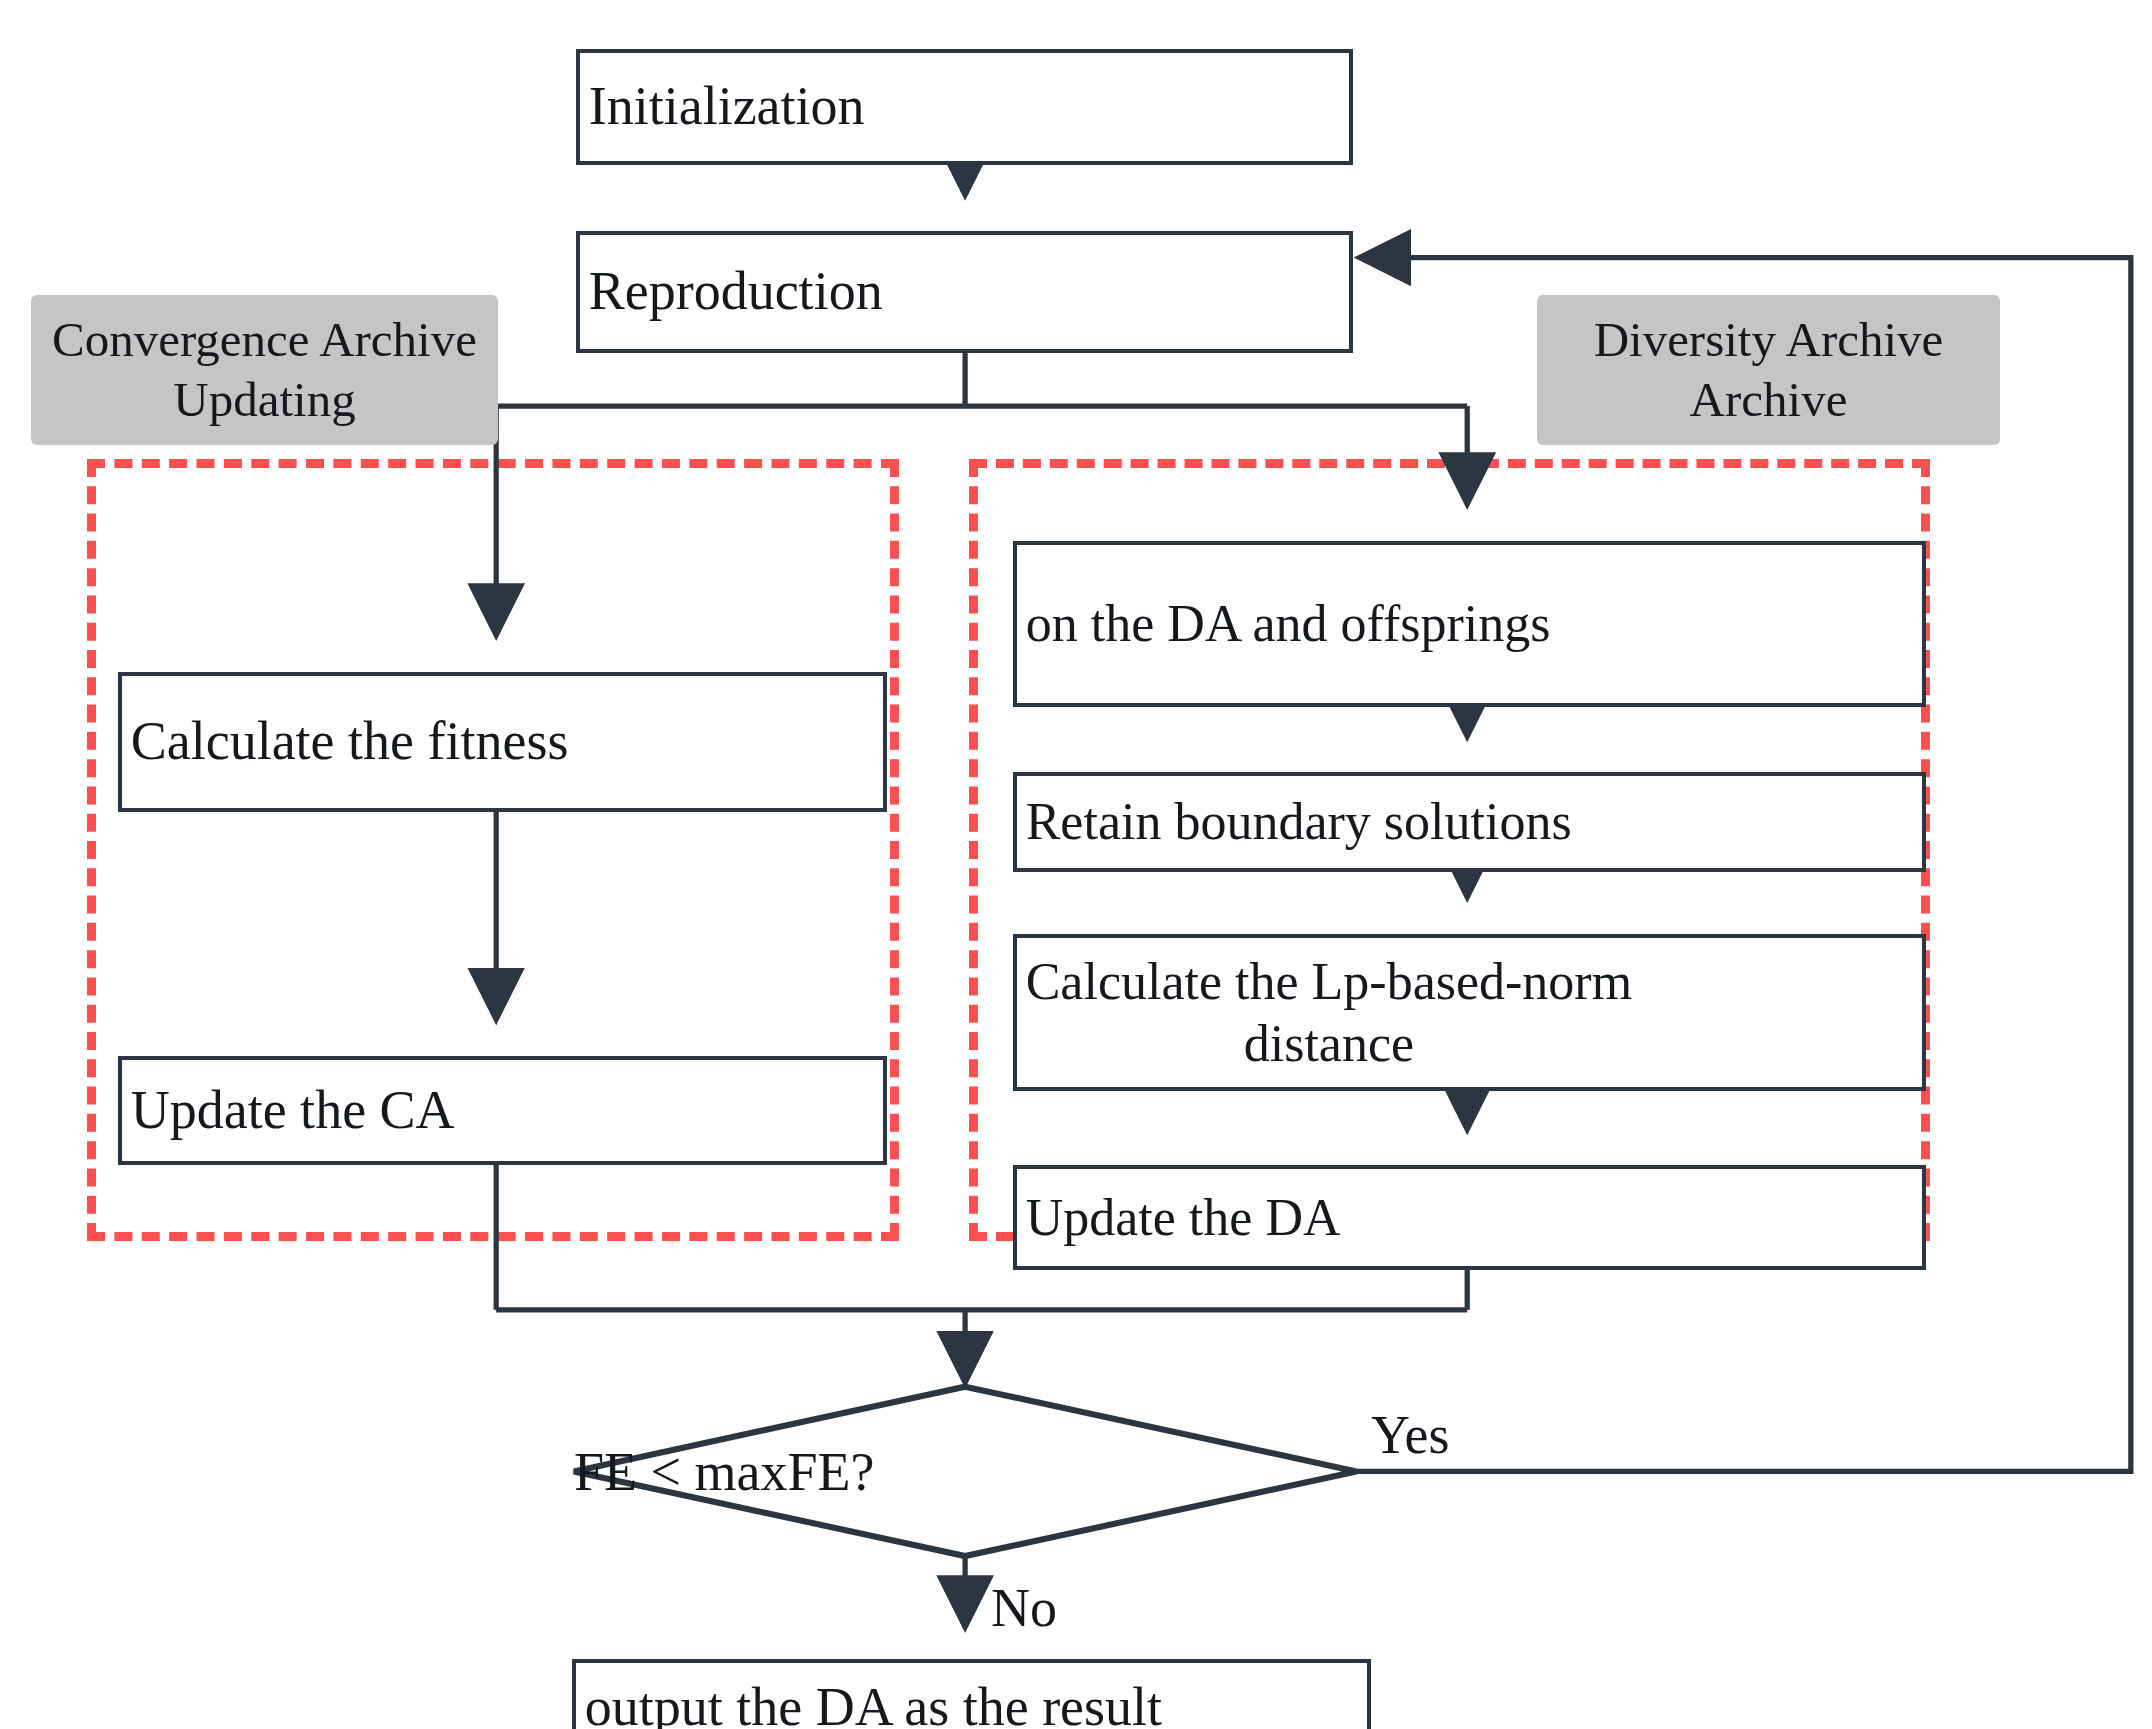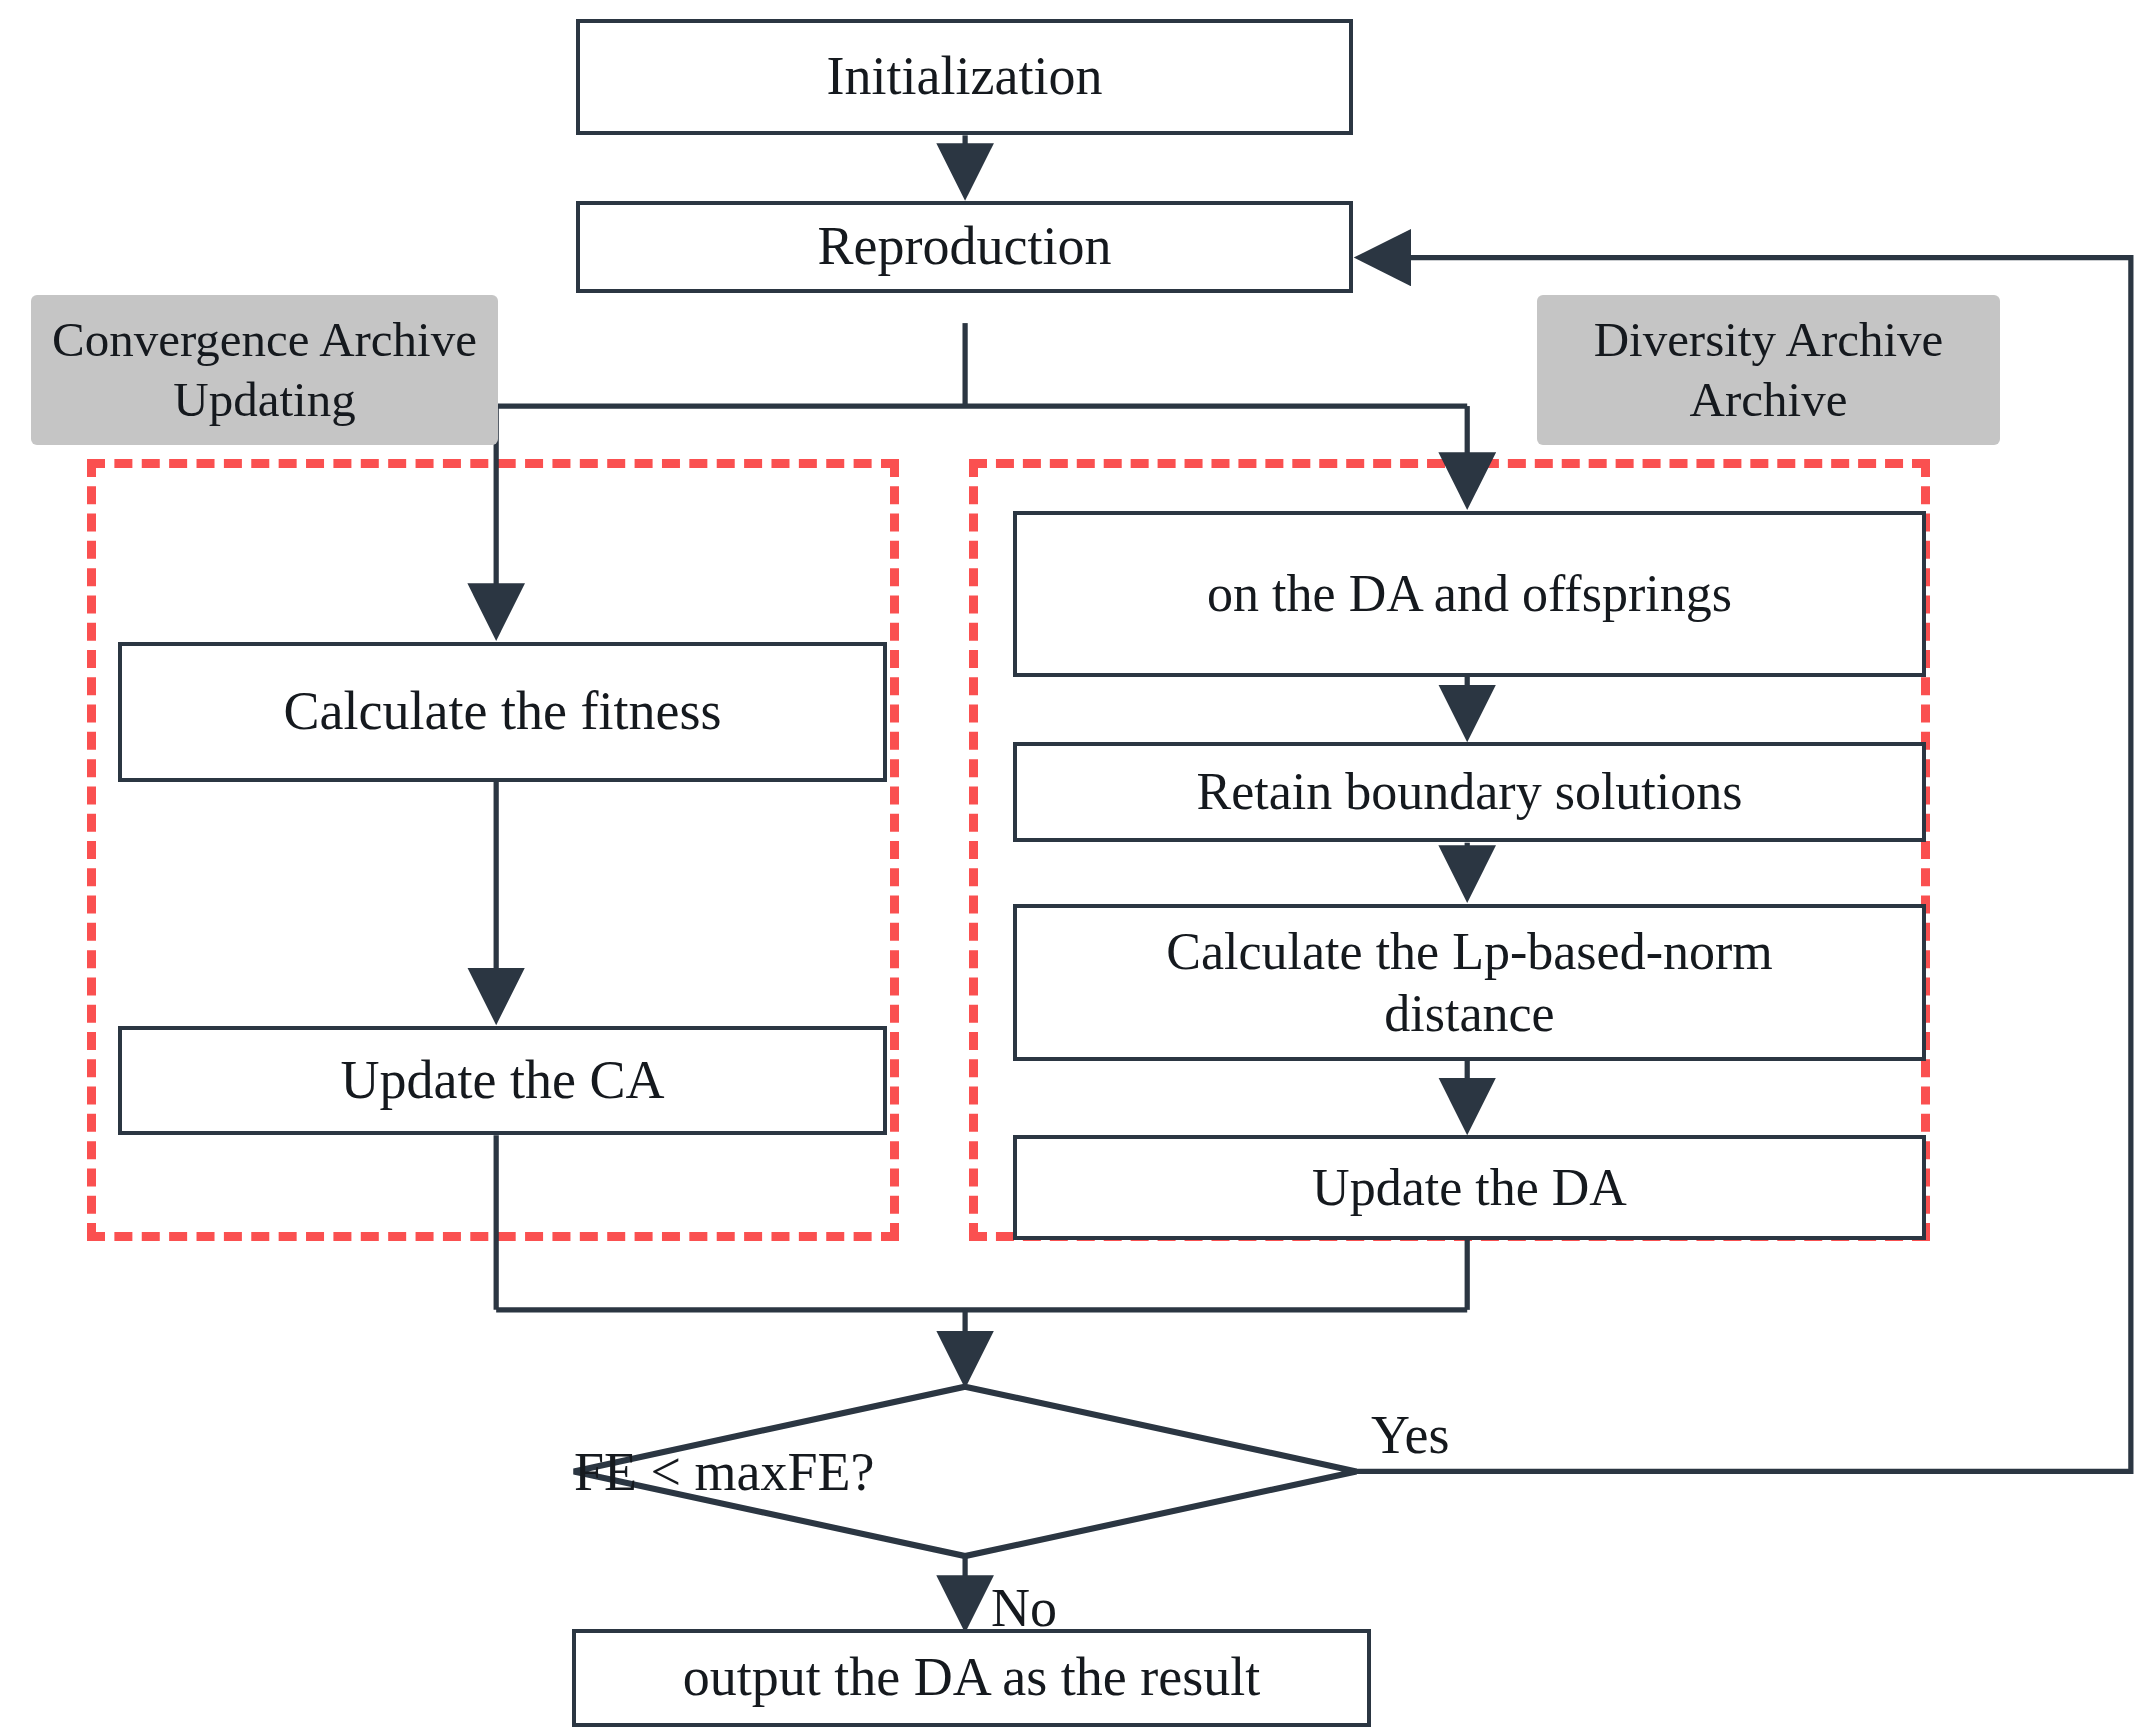--- a/index.html
+++ b/index.html
@@ -16,25 +16,26 @@
     font-family: "Liberation Serif", "DejaVu Serif", serif;
     overflow: hidden;
   }
   .node {
     position: absolute;
     box-sizing: border-box;
     border: 4.4px solid #2b3642;
     background: #ffffff;
     display: flex;
     align-items: center;
-    justify-content: center;
+    justify-content: flex-start;
     text-align: center;
     color: #15191e;
     line-height: 1.18;
     padding: 3.5px 8.7px;
+    margin-top: 30px;
   }
   .node span { display: block; }
   .gray-label {
     position: absolute;
     box-sizing: border-box;
     background: #c5c5c5;
     display: flex;
     align-items: center;
     justify-content: center;
     text-align: center;
@@ -117,21 +118,21 @@
     <div>
       <span>Diversity Archive</span>
       <span>Archive</span>
     </div>
   </div>
 
   <div class="node f62" style="left:576px; top:19px; width:777px; height:116px;">
     <span>Initialization</span>
   </div>
 
-  <div class="node f62" style="left:576px; top:201px; width:777px; height:92px;">
+  <div class="node f62" style="left:576px; top:201px; width:777px; height:122px;">
     <span>Reproduction</span>
   </div>
 
   <div class="node f62" style="left:118px; top:642px; width:769px; height:140px;">
     <span>Calculate the fitness</span>
   </div>
 
   <div class="node f62" style="left:118px; top:1026px; width:769px; height:109px;">
     <span>Update the CA</span>
   </div>

